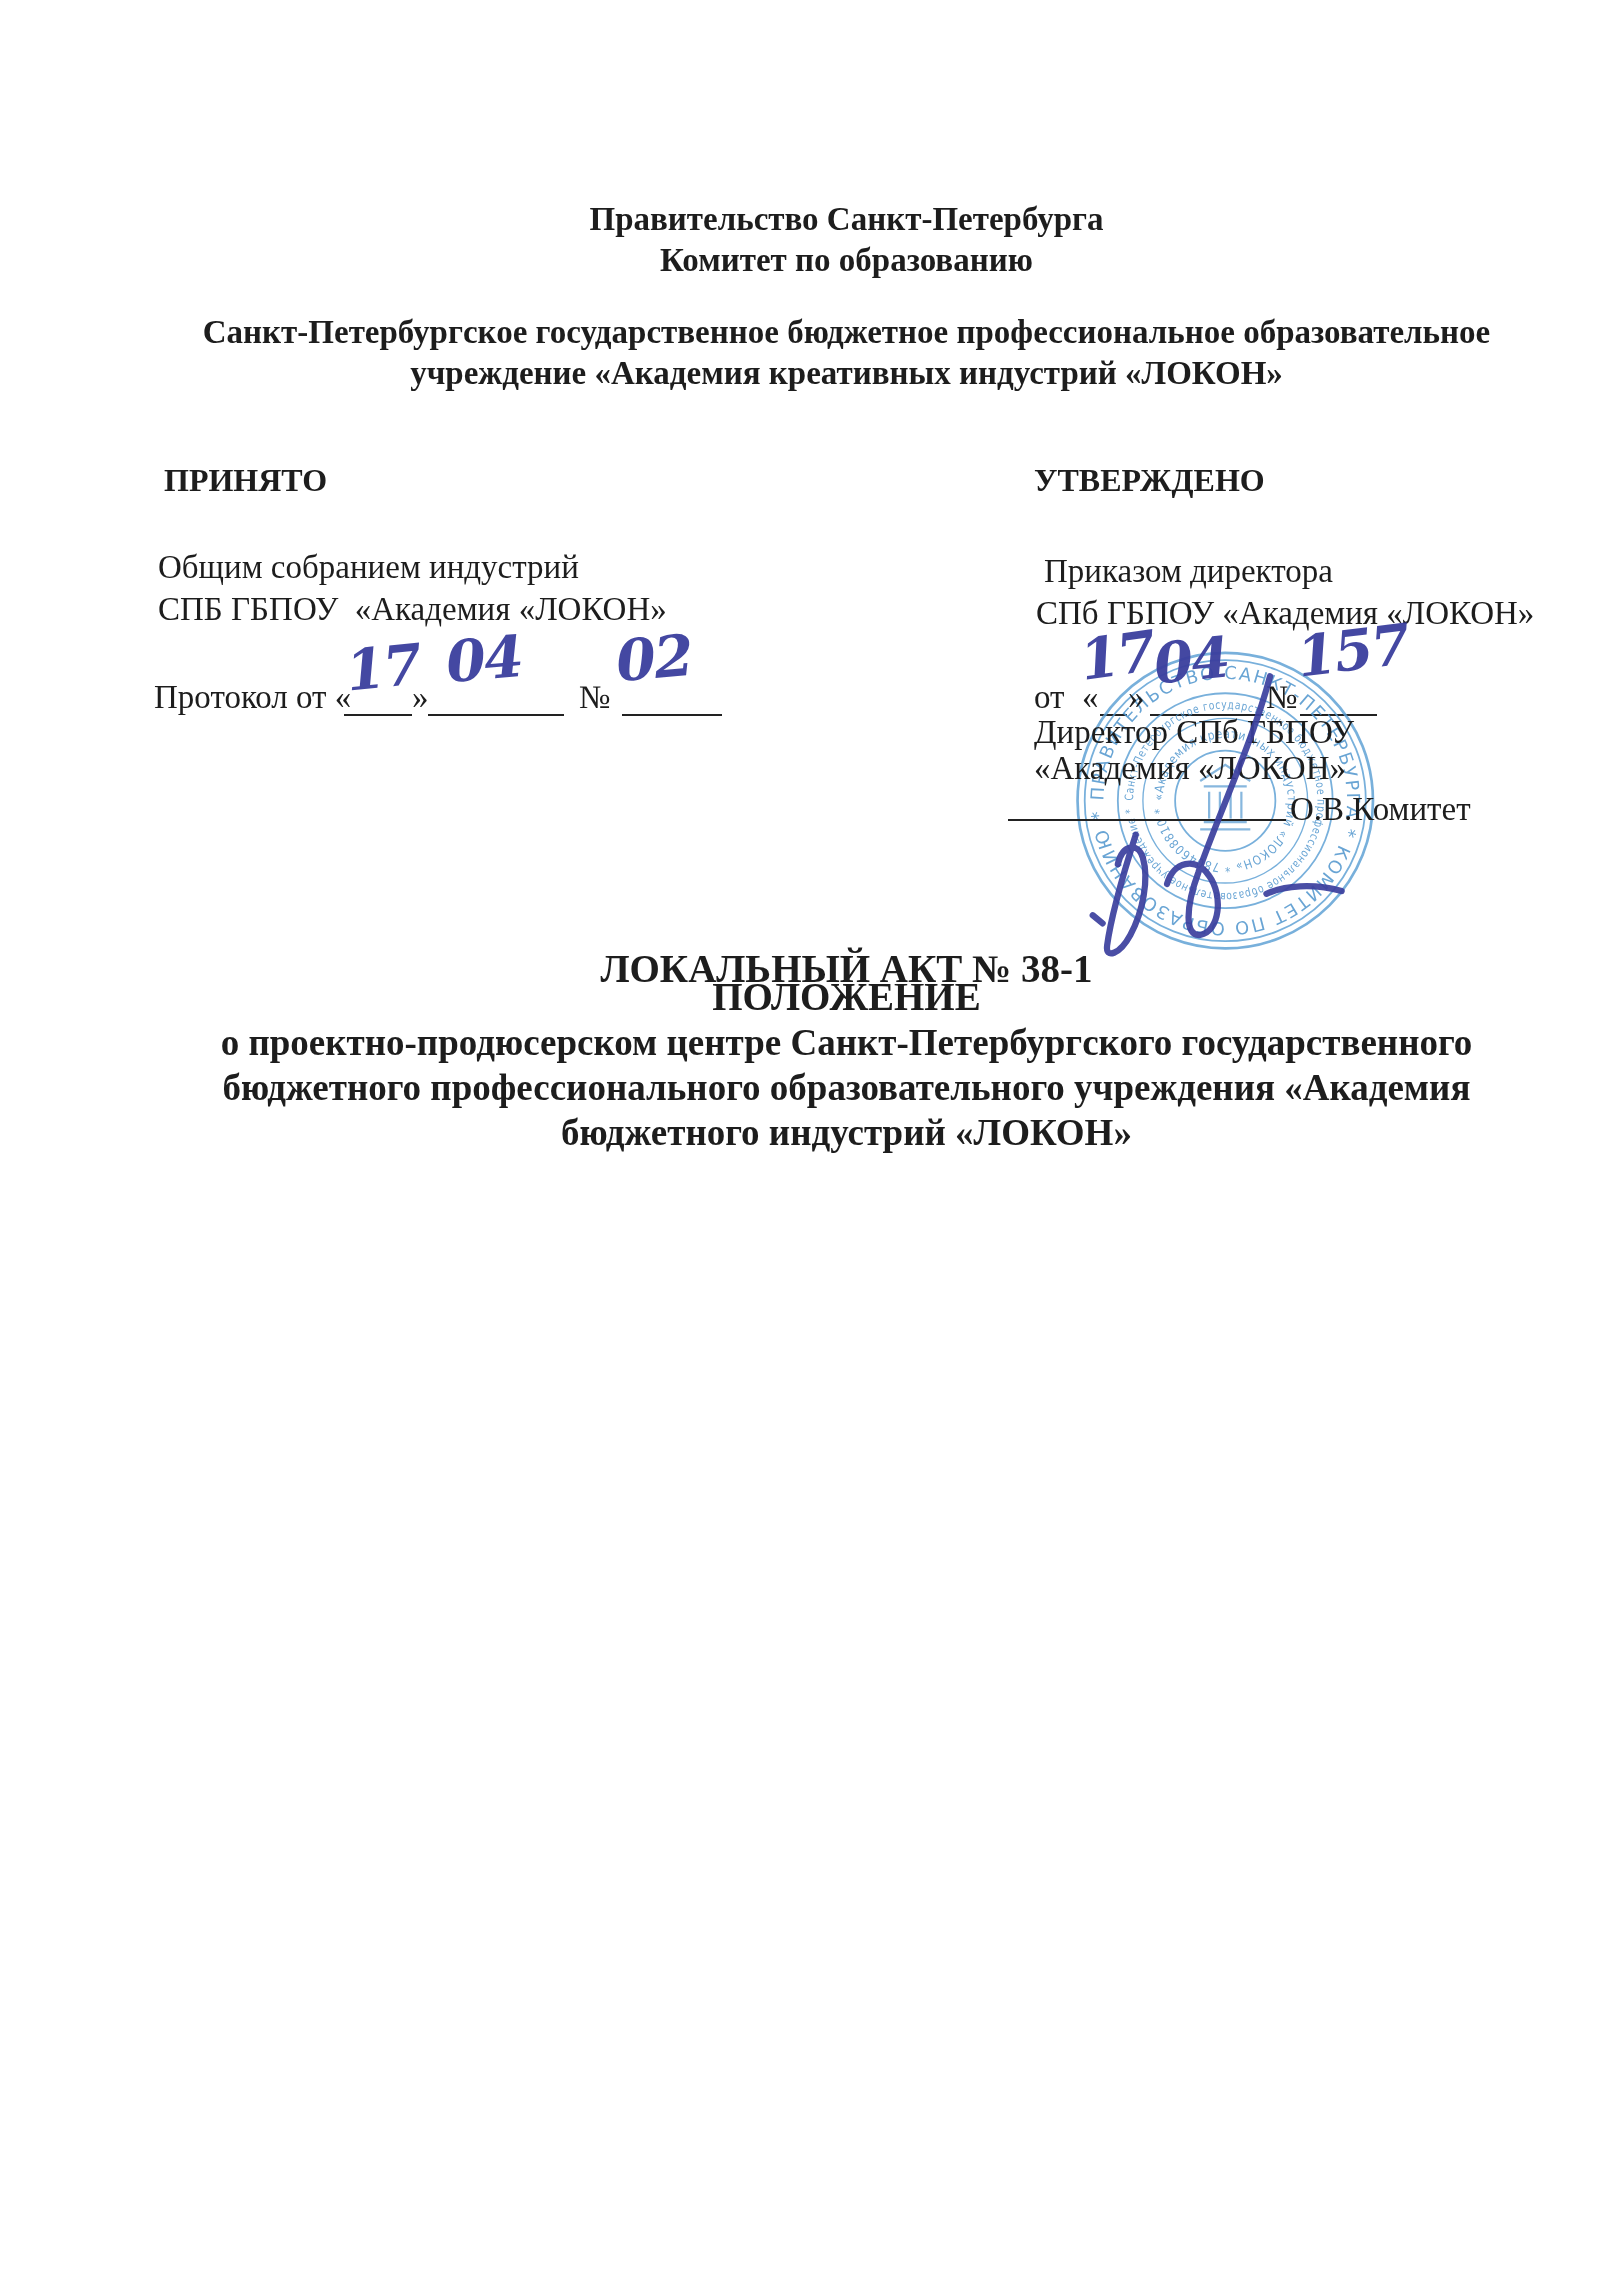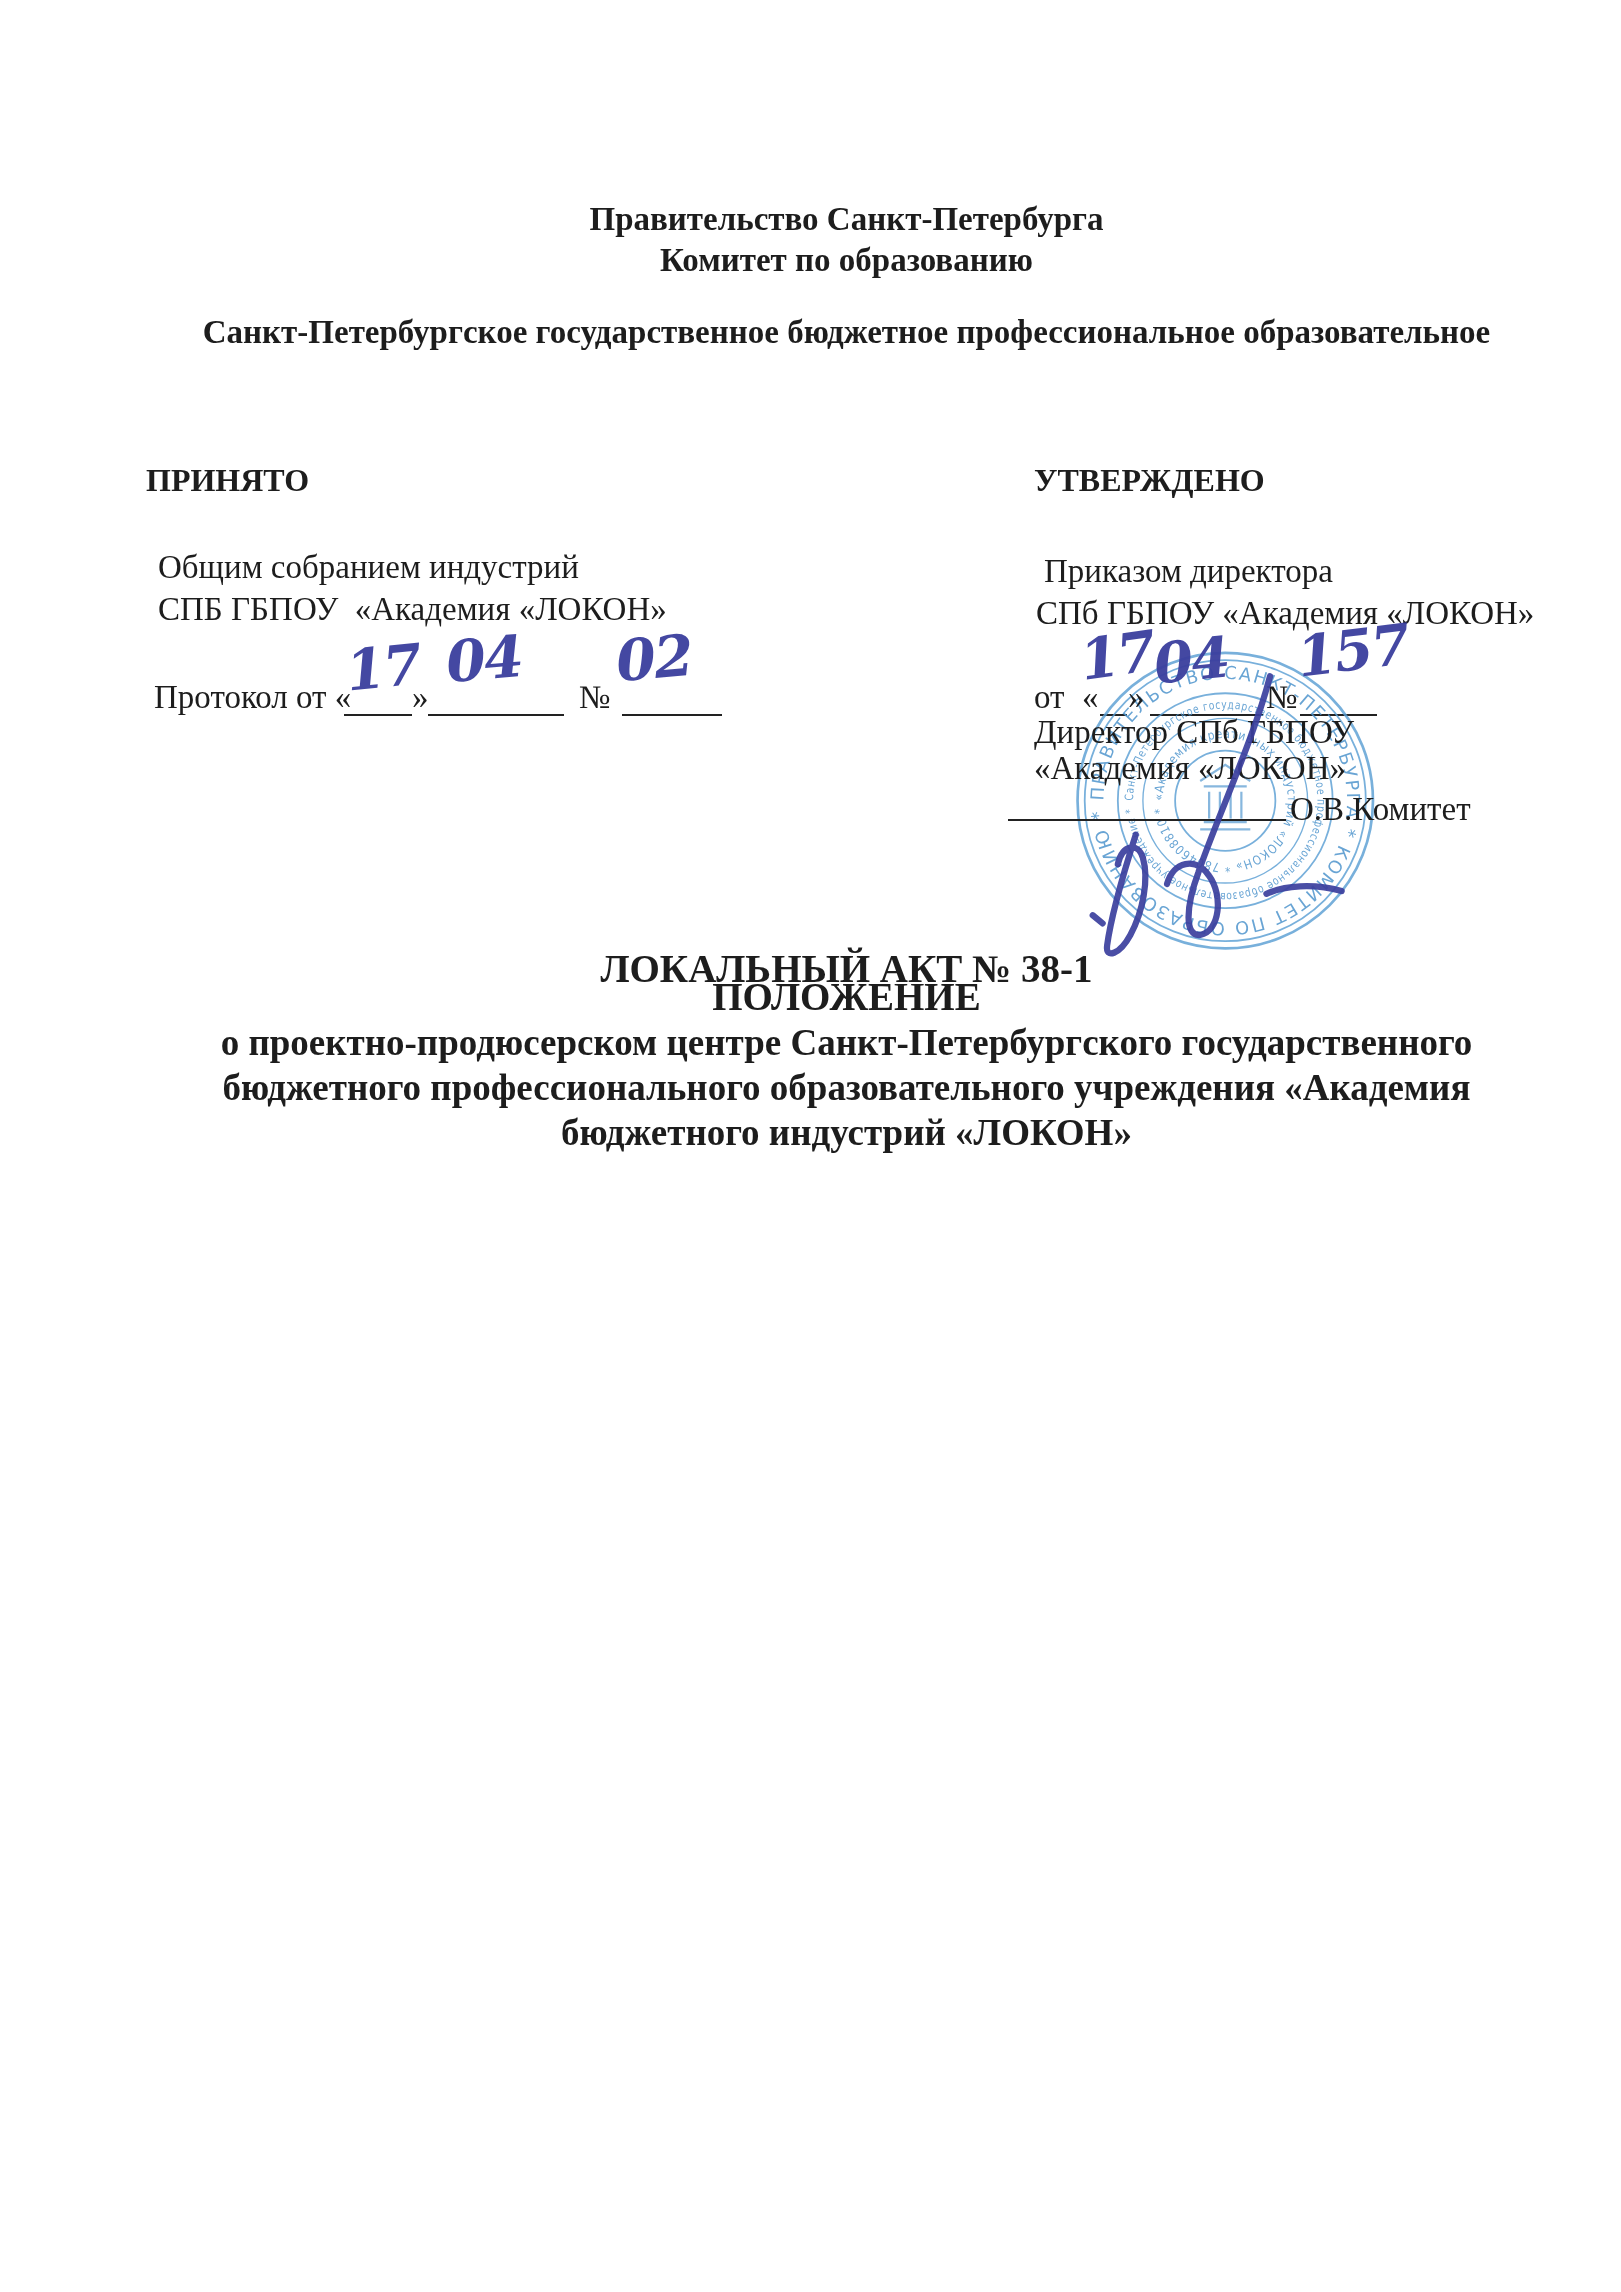--- a/index.html
+++ b/index.html
@@ -42,22 +42,23 @@
   }
 </style>
 </head>
 <body>
 
 <div class="page">
 
   <div class="line b center" style="top:200px">Правительство Санкт-Петербурга</div>
   <div class="line b center" style="top:241px">Комитет по образованию</div>
   <div class="line b center" style="top:313px">Санкт-Петербургское государственное бюджетное профессиональное образовательное</div>
+  <div class="line b center" style="top:354px">учреждение «Академия креативных индустрий «ЛОКОН»</div>
 
-  <div class="line b fs36" style="left:146px; top:461px">ПРИНЯТО</div>
+  <div class="line b fs36" style="left:164px; top:461px">ПРИНЯТО</div>
   <div class="line b fs36" style="left:1034px; top:461px">УТВЕРЖДЕНО</div>
 
   <div class="line" style="left:158px; top:548px">Общим собранием индустрий</div>
   <div class="line" style="left:158px; top:590px">СПБ ГБПОУ  «Академия «ЛОКОН»</div>
 
   <div class="line row-text" style="left:154px; top:678px">Протокол от «</div>
   <div class="blank" style="left:344px; top:714px; width:68px"></div>
   <div class="line row-text" style="left:412px; top:678px">»</div>
   <div class="blank" style="left:428px; top:714px; width:136px"></div>
   <div class="line row-text" style="left:579px; top:678px">№</div>

